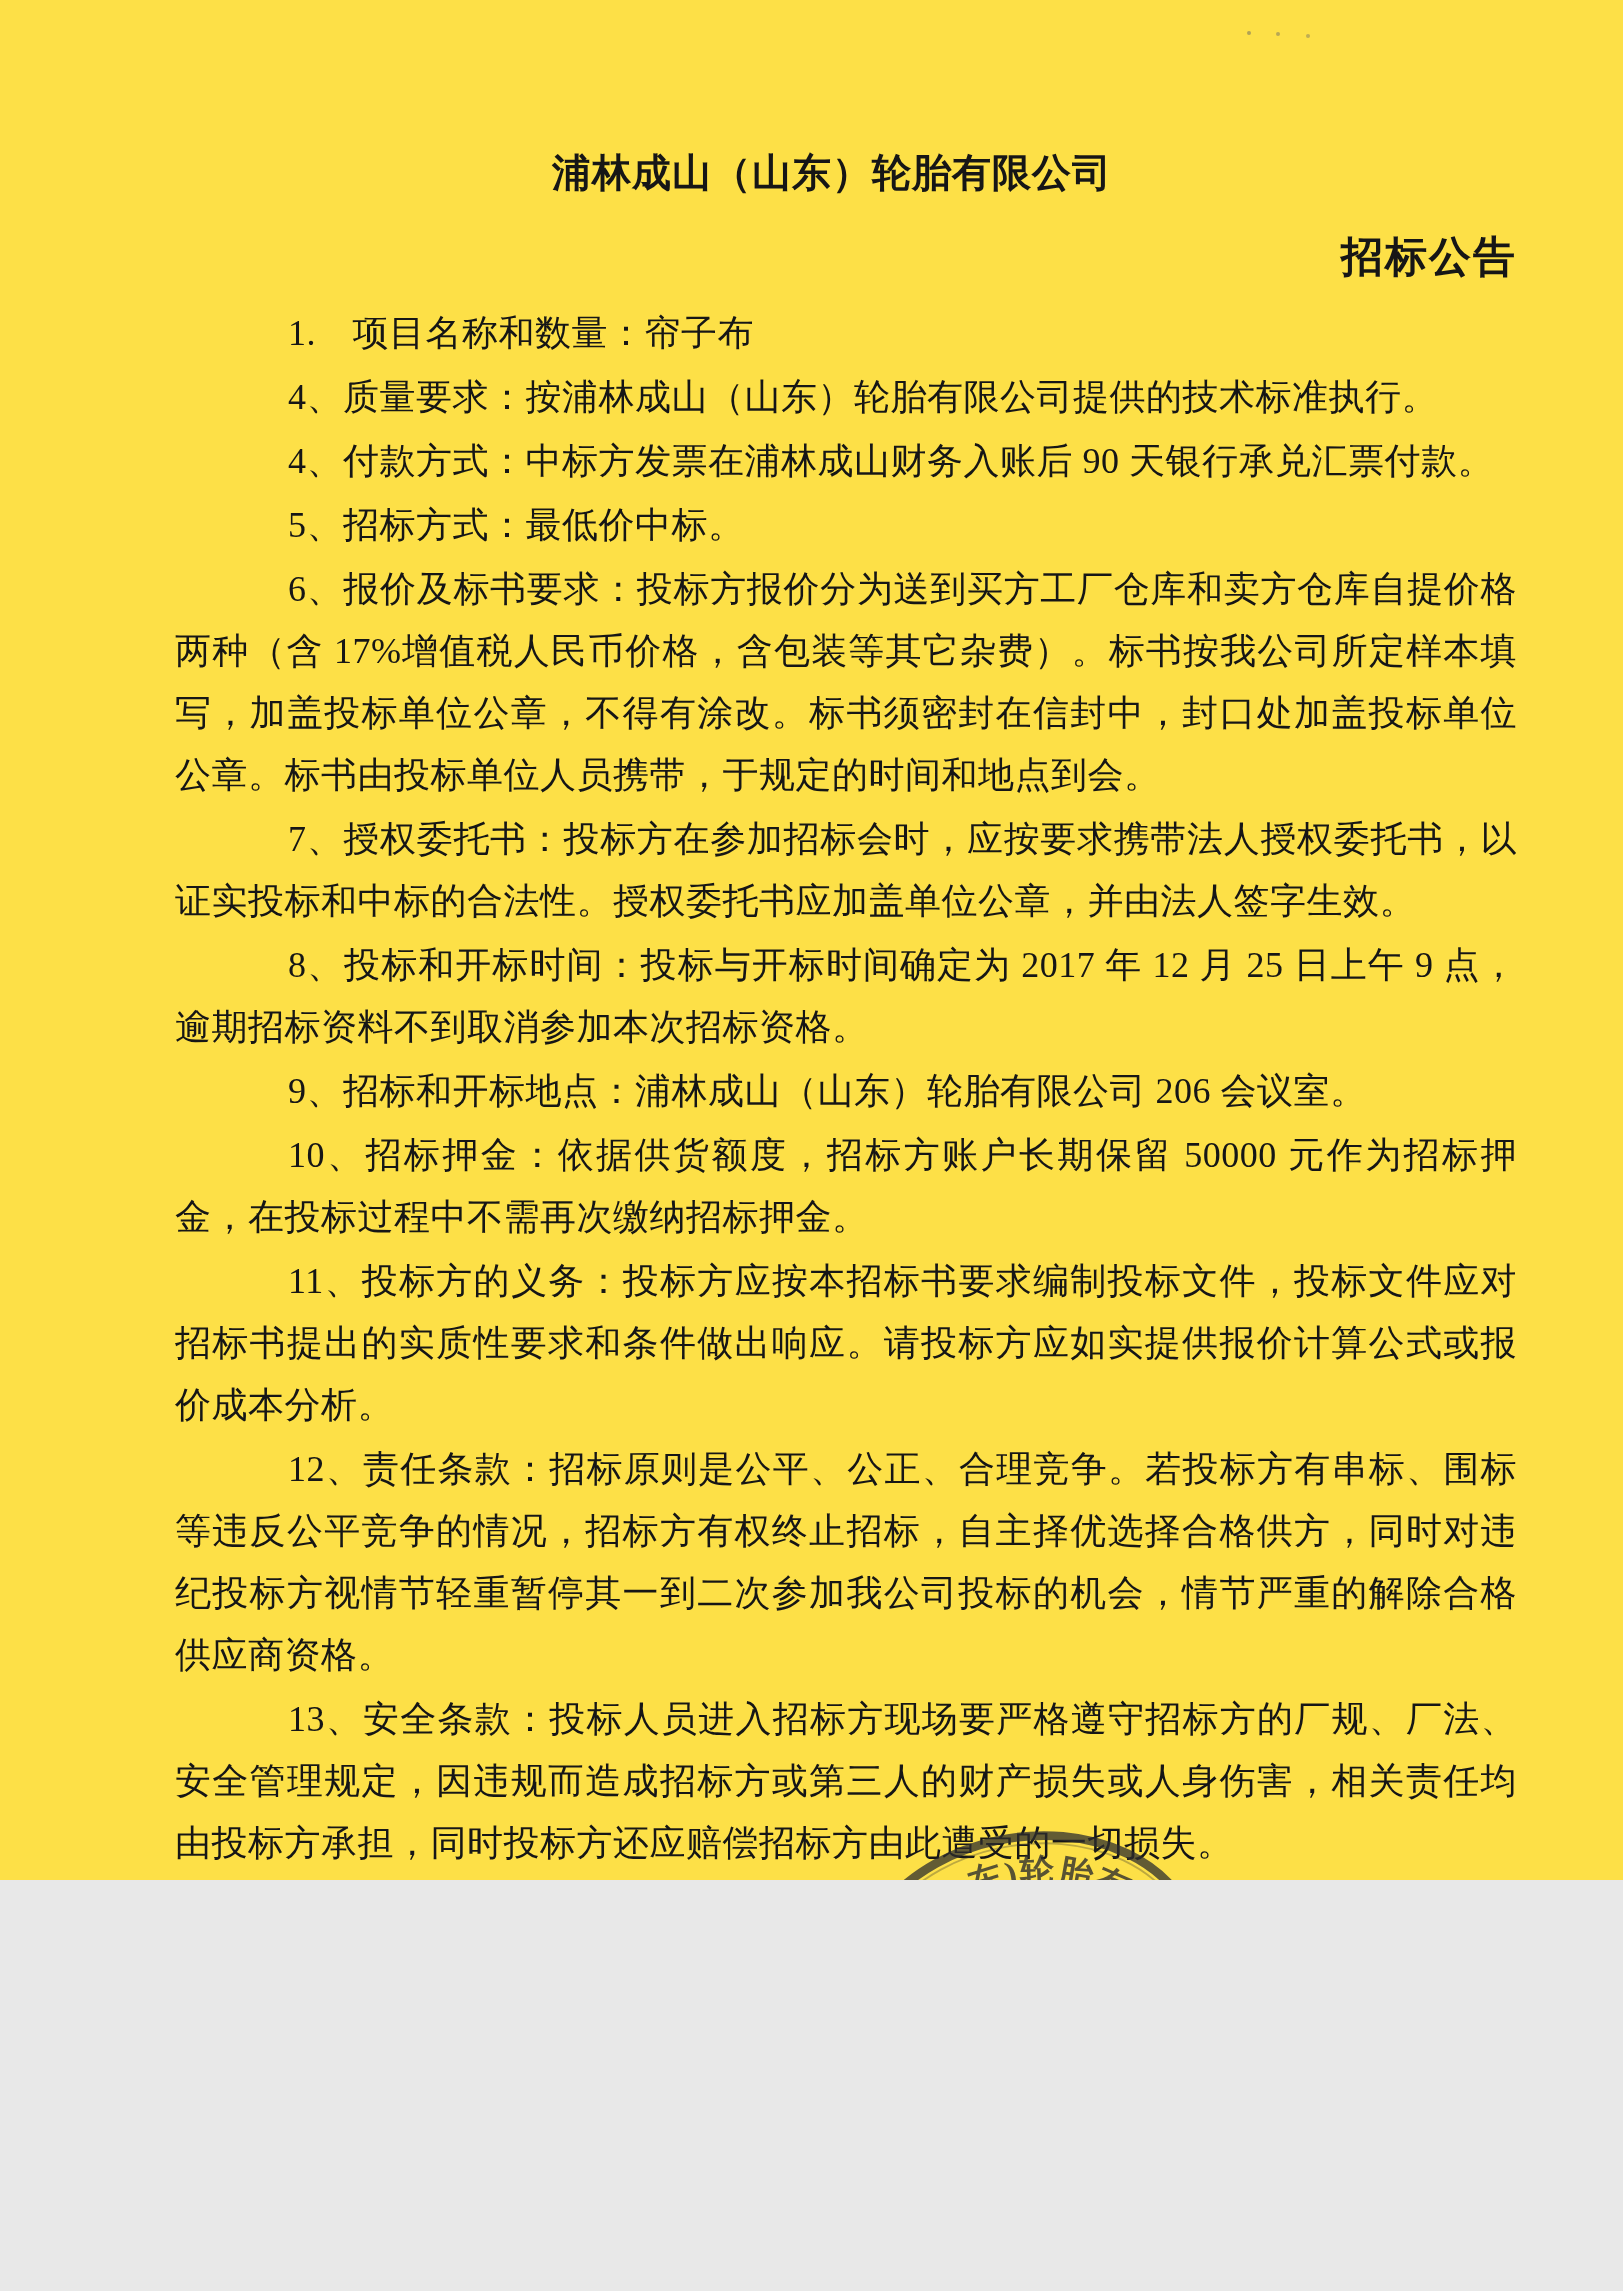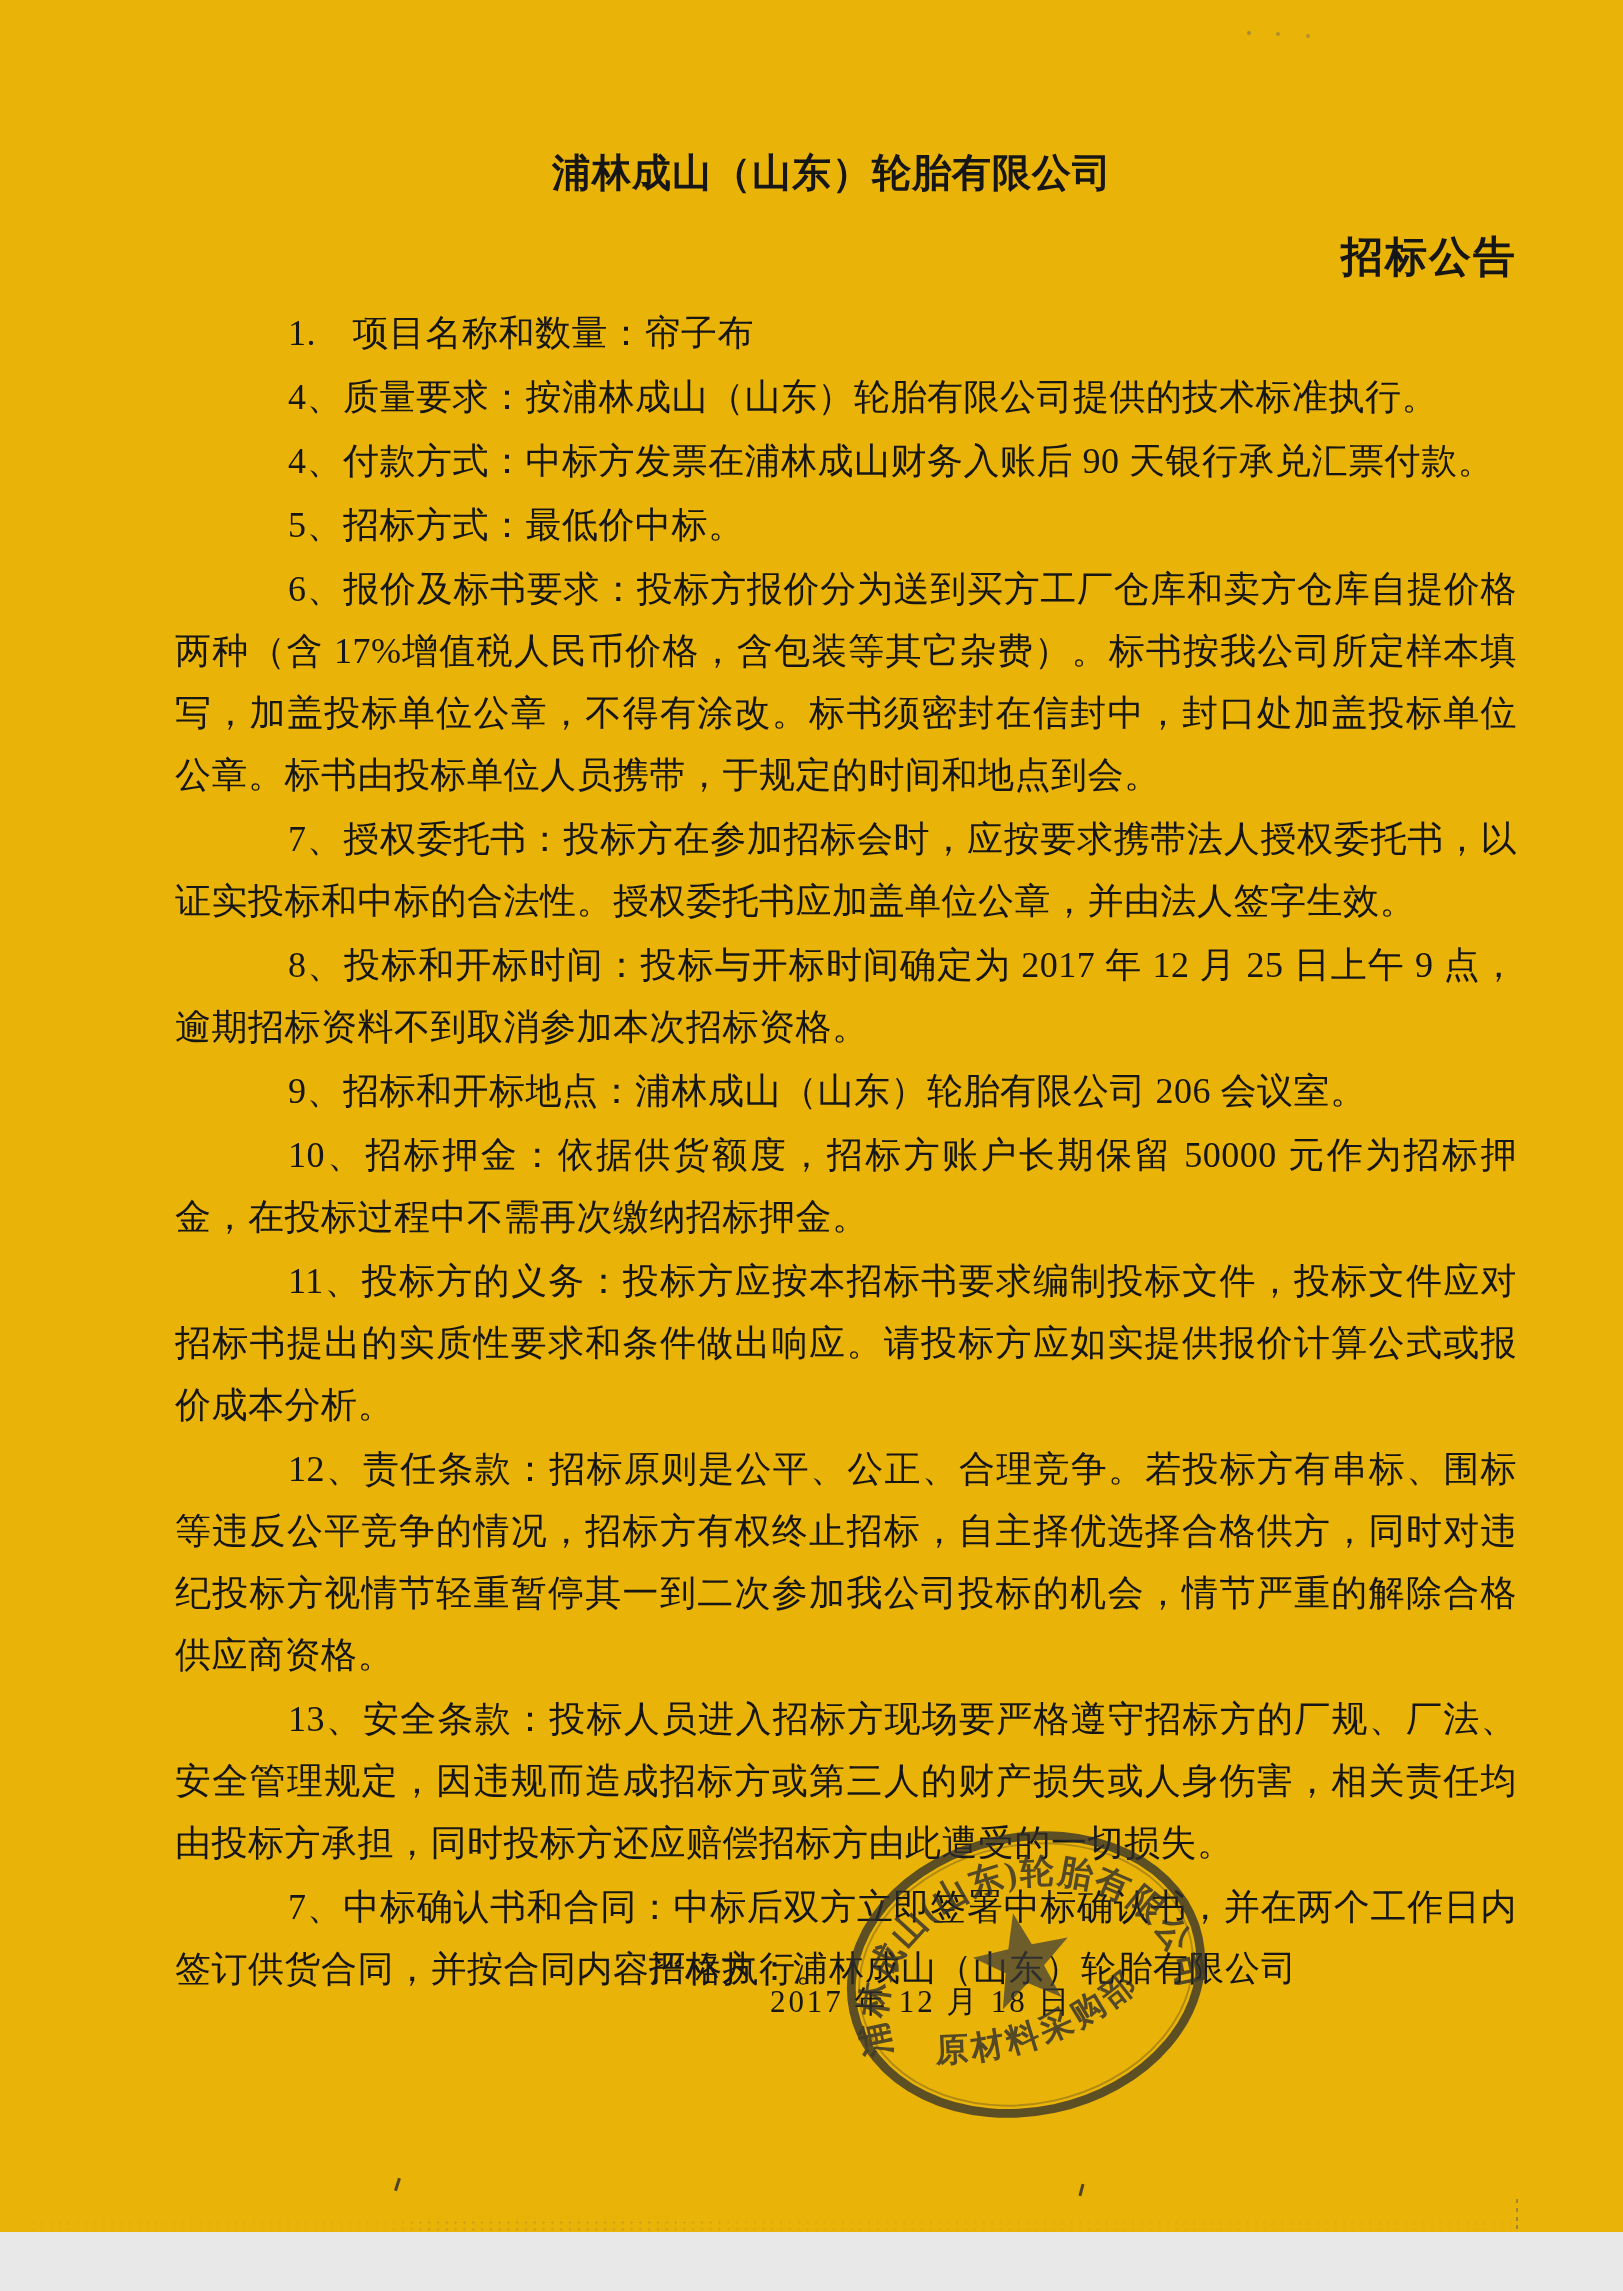--- a/index.html
+++ b/index.html
@@ -1,20 +1,20 @@
 <!DOCTYPE html>
 <html><head>
 <meta charset="utf-8">
 <style>
   html,body { margin:0; padding:0; background:#e8e8e8; }
   .page {
     position:relative;
-    width:1623px; height:2232px;
+    width:1623px; height:1880px;
     margin:0 auto;
-    background:#eab308;
+    background:#fde047;
     font-family:"Liberation Serif","DejaVu Serif",serif;
     color:#161616;
     overflow:hidden;
   }
   .content {
     position:absolute;
     left:147px; top:0;
     width:1370px;
   }
   .doc-title {

